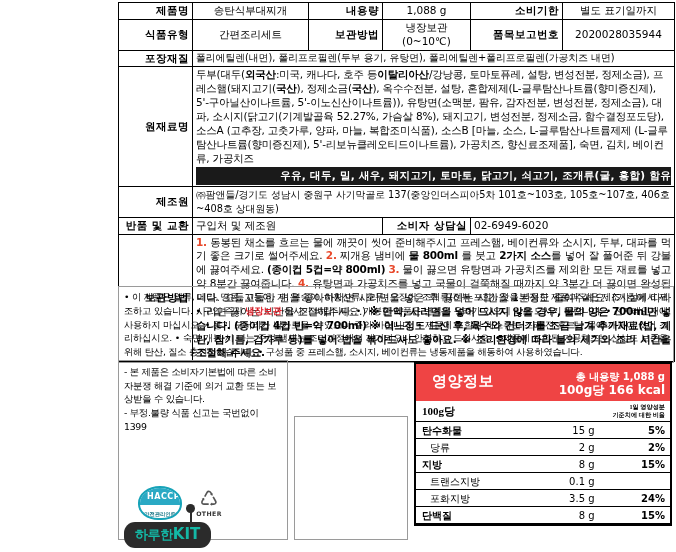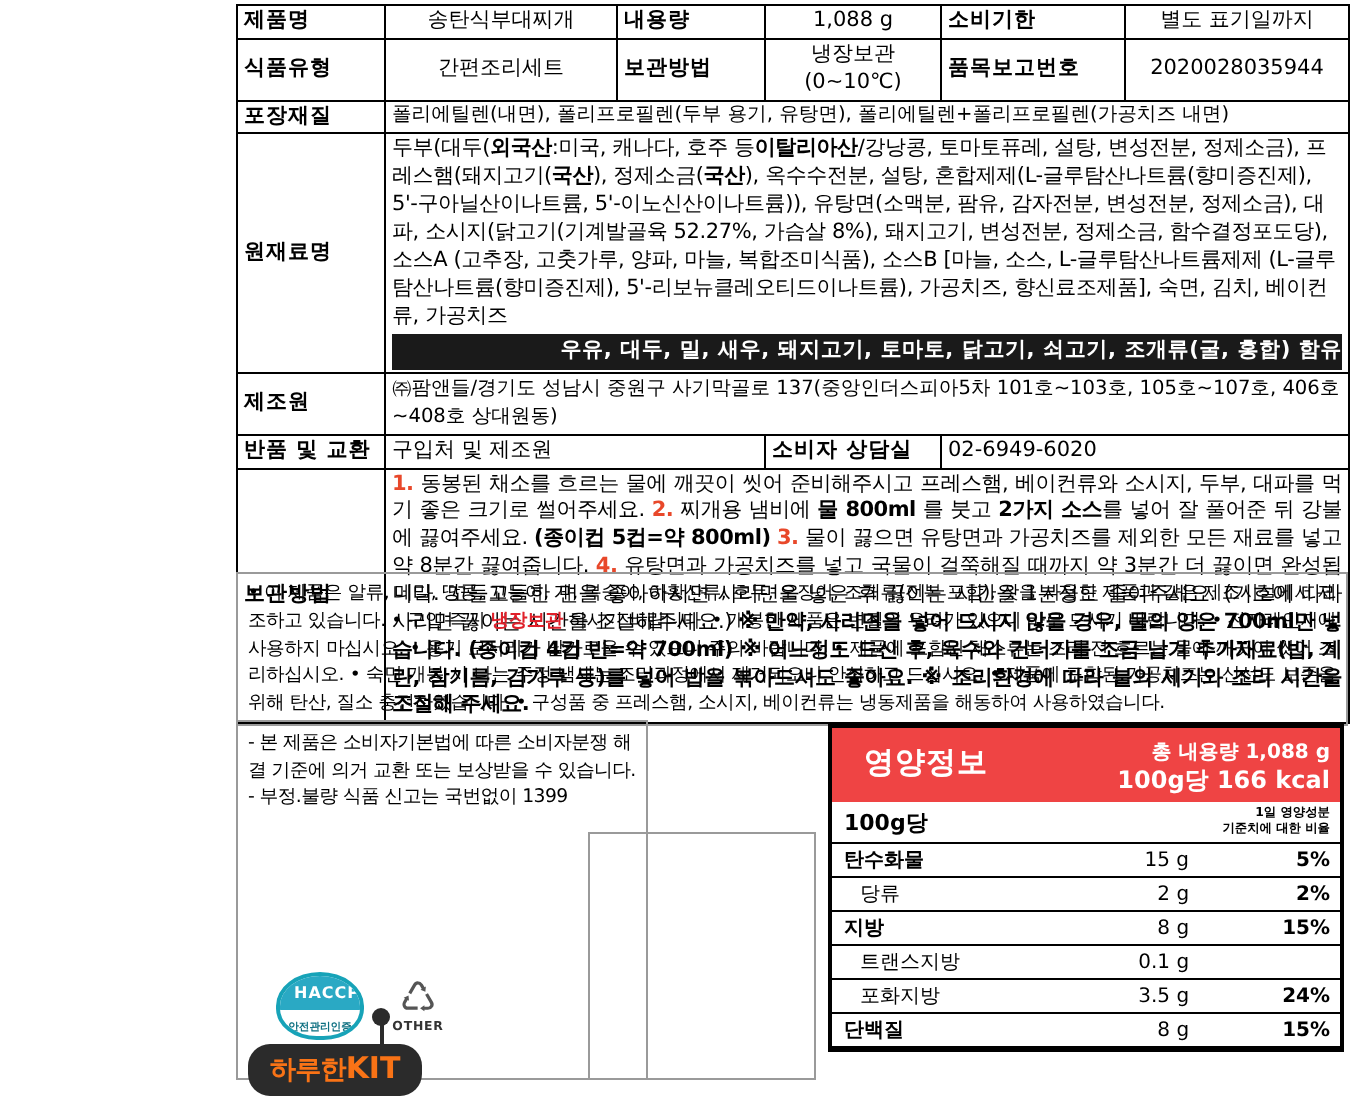--- a/index.html
+++ b/index.html
@@ -32,21 +32,21 @@
     table-layout: fixed;
   }
   .spec-table td {
     border: 1px solid #000;
     padding: 1px 3px;
     font-size: 10.5px;
     line-height: 1.32;
     vertical-align: middle;
   }
   .lbl {
-    text-align: left;
+    text-align: right;
     font-weight: bold;
     font-size: 11px;
     letter-spacing: 0.5px;
     white-space: nowrap;
     margin-top: 13px;
   }
   .val {
     text-align: left;
     font-size: 10.5px;
   }
@@ -95,21 +95,21 @@
     letter-spacing: -0.25px;
     text-align: justify;
   }
   .notice .hot { color: #e0202a; font-weight: bold; }
 
   
   .consumer-box {
     position: absolute;
     left: 118px;
     top: 360px;
-    width: 206px;
+    width: 170px;
     height: 180px;
     box-sizing: border-box;
     border: 1px solid #9a9a9a;
     padding: 4px 5px;
     font-size: 9.4px;
     line-height: 1.46;
     letter-spacing: -0.3px;
   }
   .logo-box {
     position: absolute;
@@ -178,21 +178,21 @@
     font-size: 6.2px;
     font-weight: bold;
     letter-spacing: 0.4px;
     color: #333;
   }
   .brand {
     position: absolute;
     left: 28px;
     top: 36px;
     background: #2b2b2b;
-    color: #f97316;
+    color: #14b8a6;
     border-radius: 11px;
     padding: 3px 11px 4px 11px;
     font-size: 13px;
     font-weight: bold;
     letter-spacing: -0.4px;
     white-space: nowrap;
   }
   .brand .kit { font-size: 15px; letter-spacing: 0px; }
   .brand-stem {
     position: absolute;
@@ -244,20 +244,21 @@
   }
   .nutri-amount { font-size: 10px; font-weight: bold; }
   .nutri-kcal { font-size: 12px; font-weight: bold; }
 
   .nutri-subhead {
     display: flex;
     justify-content: space-between;
     align-items: flex-end;
     border-bottom: 1.5px solid #000;
     padding: 2px 5px 2px 6px;
+    font-family: Liberation Serif, serif;
   }
   .nutri-per { font-size: 11px; font-weight: bold; }
   .nutri-dvnote {
     font-size: 6.2px;
     text-align: right;
     line-height: 1.3;
     font-weight: bold;
   }
   table.nutri-rows {
     width: 100%;

